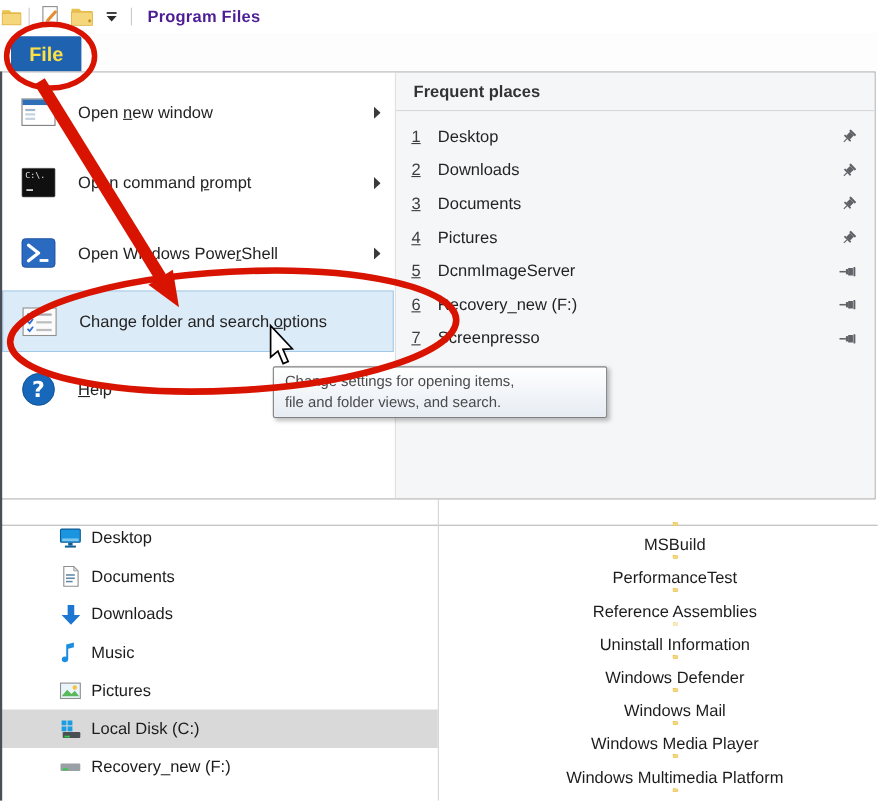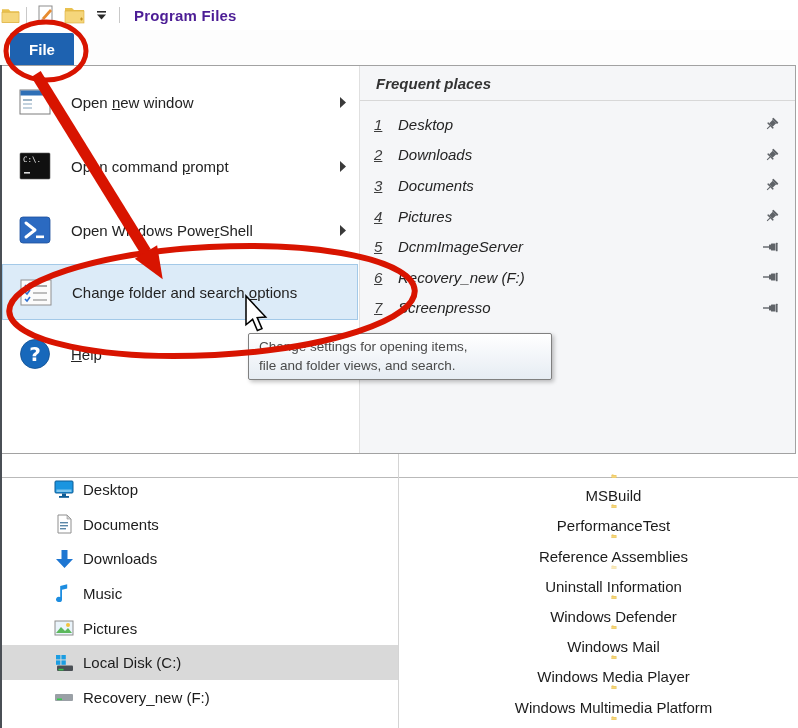--- a/index.html
+++ b/index.html
@@ -12,35 +12,35 @@
   
   .titlebar { position:absolute; left:0; top:0; width:798px; height:30px; background:#fff;
     display:flex; align-items:center; }
   .qat-sep { width:1px; height:16px; background:#c9c9c9; margin:0 6px; }
   .qat-ic { display:flex; align-items:center; justify-content:center; }
   .win-title { font-weight:600; color:#4c1d95; margin-left:8px; letter-spacing:.2px; }
 
   
   .tabrow { position:absolute; left:0; top:30px; width:798px; height:35px; background:#fdfdfd; }
   .file-btn { position:absolute; left:10px; top:3px; width:64px; height:32px;
-    background:#1e62b0; color:#ffffff; font-weight:700; font-size:15px;
+    background:#1e62b0; color:#fde047; font-weight:700; font-size:18px;
     display:flex; align-items:center; justify-content:center; border:none; border-radius:2px 2px 0 0; }
 
   
   .menu-panel { position:absolute; left:0; top:65px; width:796px; height:389px;
     border:1px solid #a2a2a2; background:#fff; display:flex; z-index:10; }
   .menu-left { width:358px; background:#fff; padding-top:4px; }
   .menu-item { height:64px; display:flex; align-items:center; padding:0 10px 0 14px; position:relative; }
   .menu-item .mi-icon { width:40px; display:flex; justify-content:center; flex:none; }
   .menu-item .mi-label { flex:1; padding-left:16px; color:#232323; }
   .menu-item .mi-arrow { flex:none; width:14px; display:flex; justify-content:center; }
   .menu-item.highlight { background:#dcebf8; box-shadow:inset 0 0 0 1px #a3c9e8; margin:2px 1px; height:56px; }
   .accel { text-decoration:underline; }
 
-  .menu-right { flex:1; background:#f5f6f8; border-left:1px solid #e0e0e0;font-style:italic; }
+  .menu-right { flex:1; background:#f5f6f8; border-left:1px solid #e0e0e0; }
   .freq-header { height:35px; border-bottom:1px solid #d8d8d8; display:flex; align-items:center;
     padding-left:16px; font-weight:600; color:#333; }
   .freq-list { padding-top:8px; }
   .freq-row { height:30.6px; display:flex; align-items:center; padding:0 16px 0 14px; }
   .freq-num { width:24px; text-decoration:underline; color:#3d3d3d; }
   .freq-label { flex:1; color:#242424; }
   .freq-pin { flex:none; width:18px; display:flex; justify-content:flex-end; }
 
   
   .band { position:absolute; left:0; top:454px; width:798px; height:24px; background:#fff;

